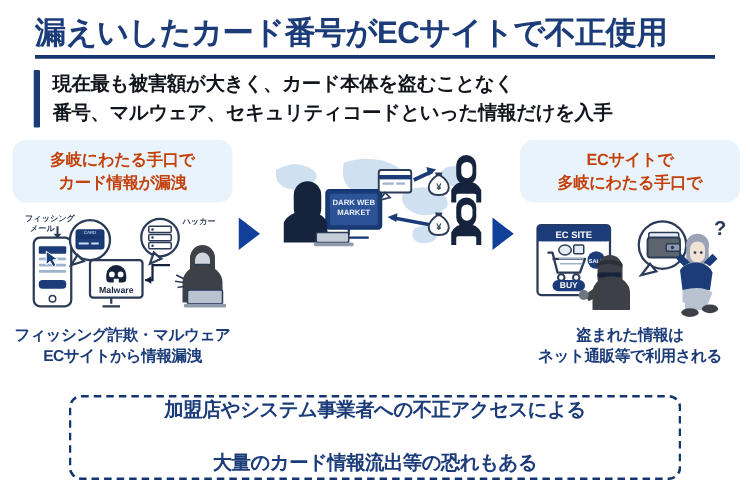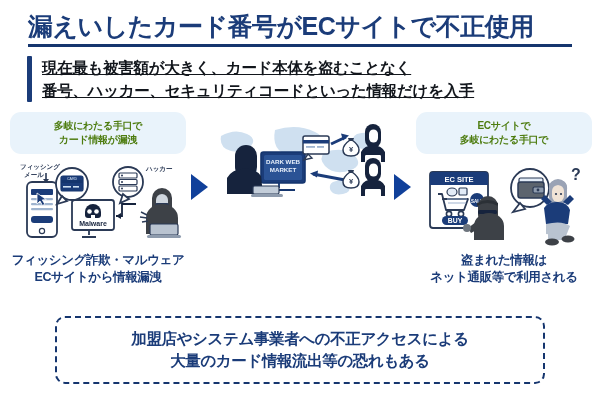--- a/index.html
+++ b/index.html
@@ -23,53 +23,53 @@
 
   
   .lead{
     display:flex;margin:9px 0 0 27px;width:548px;
   }
   .lead-bar{width:5px;background:#1b3c79;border-radius:1px;flex:0 0 5px;}
   .lead-text{
     margin-left:10px;font-size:15.5px;font-weight:bold;color:#12161c;
     line-height:1.5;letter-spacing:-0.3px;white-space:nowrap;
   }
-  .lead-text div{white-space:nowrap;text-decoration:underline;}
+  .lead-text div{white-space:nowrap;}
 
   
   .cols{
     position:relative;display:flex;align-items:flex-start;
     margin:10px 0 0 0;padding:0 10px;box-sizing:border-box;width:600px;
   }
   .col{width:176px;flex:0 0 176px;display:flex;flex-direction:column;align-items:center;}
   .arrow-cell{
     flex:0 0 27px;width:27px;height:150px;display:flex;align-items:center;justify-content:center;
   }
   .arrow{
     width:0;height:0;border-top:13px solid transparent;border-bottom:13px solid transparent;
     border-left:17px solid #10409a;
   }
   .pill{
     width:176px;box-sizing:border-box;background:#e9f3fb;border-radius:11px;
-    padding:7px 19px 8px;text-align:center;color:#4d7c0f;font-weight:bold;
-    font-size:10px;line-height:1.35;letter-spacing:-0.3px;
+    padding:7px 19px 8px;text-align:center;color:#c2410c;font-weight:bold;
+    font-size:13px;line-height:1.35;letter-spacing:-0.3px;
   }
   .pill div{white-space:nowrap;}
   .art{width:176px;height:88px;margin-top:6px;position:relative;}
   .cap{
     margin-top:4px;text-align:center;color:#1b3c79;font-weight:bold;
     font-size:12.5px;line-height:1.35;letter-spacing:-0.4px;
   }
   .cap div{white-space:nowrap;}
 
   
   .note{
     position:absolute;left:55px;top:316px;width:490px;height:68px;box-sizing:border-box;
     border:2px dashed #15356e;border-radius:10px;
-    display:flex;flex-direction:column;align-items:center;justify-content:center;
+    display:flex;flex-direction:column;align-items:center;justify-content:space-between;
   }
   .note div{
     color:#1b3c79;font-weight:bold;font-size:15.5px;line-height:1.45;
     letter-spacing:-0.4px;white-space:nowrap;
   }
   svg{display:block;}
 </style>
 </head>
 <body>
 
@@ -77,21 +77,21 @@
 
   <div class="title-wrap">
     <div class="title">漏えいしたカード番号がECサイトで不正使用</div>
   </div>
   <div class="title-rule"></div>
 
   <div class="lead">
     <div class="lead-bar"></div>
     <div class="lead-text">
       <div>現在最も被害額が大きく、カード本体を盗むことなく</div>
-      <div>番号、ハッカー、セキュリティコードといった情報だけを入手</div>
+      <div>番号、マルウェア、セキュリティコードといった情報だけを入手</div>
     </div>
   </div>
 
   <div class="cols">
 
     <div class="col">
       <div class="pill">
         <div>多岐にわたる手口で</div>
         <div>カード情報が漏洩</div>
       </div>

